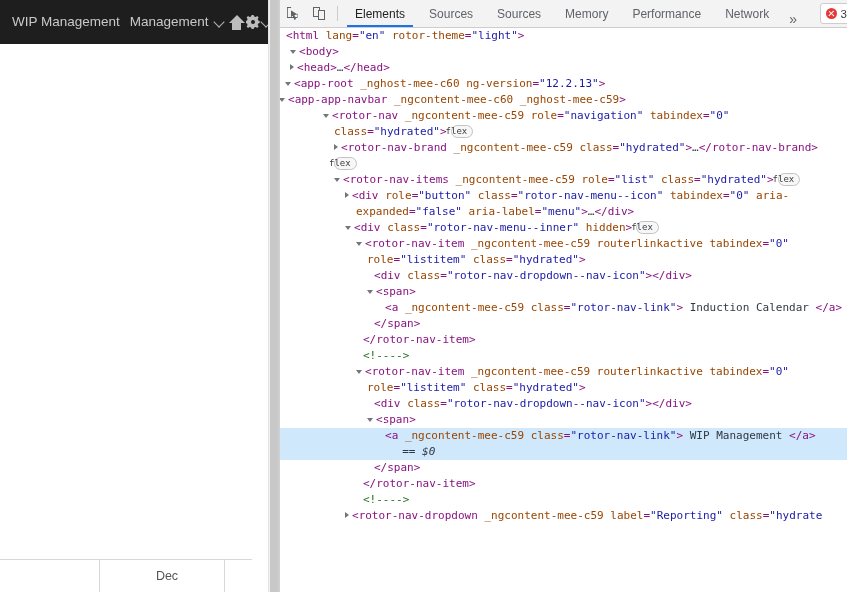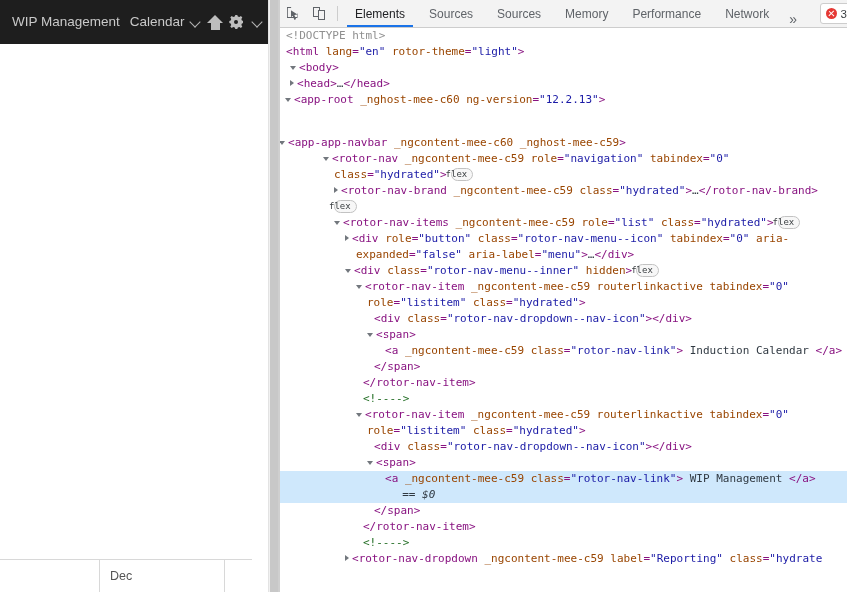--- a/index.html
+++ b/index.html
@@ -57,21 +57,21 @@
     content:""; position:absolute; left:1px; top:1px; width:14px; height:14px;
     background:#bdbdbd;
     clip-path: polygon(43% 0,57% 0,61% 11%,72% 15%,83% 8%,93% 18%,86% 29%,90% 40%,100% 43%,100% 57%,90% 61%,86% 72%,93% 83%,83% 93%,72% 86%,61% 90%,57% 100%,43% 100%,39% 90%,28% 86%,17% 93%,7% 83%,14% 72%,10% 61%,0 57%,0 43%,10% 39%,14% 28%,7% 17%,17% 7%,28% 14%,39% 10%);
   }
   .ico-gear::after{
     content:""; position:absolute; left:6px; top:6px; width:4px; height:4px;
     border-radius:50%; background:#1e1e1e;
   }
 
   
-  #page-body { position:absolute; left:0; top:44px; width:226px; bottom:0; background:#fff; }
+  #page-body { position:absolute; left:0; top:44px; width:226px; bottom:0; background:#fff;text-align:center; }
   #bottom-table {
     position:absolute; left:0; bottom:0; width:252px; border-top:1px solid #d8d8d8;
     display:flex;
   }
   .tbl-cell {
     height:32px; line-height:32px; box-sizing:border-box;
     font-size:12.5px; color:#555; padding-left:10px;
     border-right:1px solid #d8d8d8; overflow:hidden; white-space:nowrap;
   }
   .tbl-cell.c1 { width:100px; border-right:1px solid #d8d8d8; }
@@ -199,21 +199,21 @@
 <body>
 
 <div id="root">
 
   <div id="page-pane">
 
     <div id="navbar">
       <span class="nav-link">WIP Management</span>
 
       <span class="nav-dd">
-        <span class="nav-link" style="padding:0">Calendar</span>
+        <span class="nav-link" style="padding:0">Management</span>
         <span class="chev"></span>
       </span>
 
       <span class="nav-icon-btn">
         <span class="ico-home"></span>
       </span>
       <span class="nav-icon-btn">
         <span class="ico-gear"></span>
       </span>
       <span class="nav-icon-btn">
@@ -257,26 +257,25 @@
         <div class="dt-more">»</div>
       </div>
 
       <div id="dt-errors">
         <span class="err-dot"></span>
         <span class="err-count">3</span>
       </div>
     </div>
 
     <div id="dom-tree">
-        <div class="node" style="padding-left: 10px; text-indent: -11px;"><span class="tw blank" style="display: inline-block; width: 7px; border: 0px;"></span><span><span class="doct">&lt;!DOCTYPE html&gt;</span></span></div>
         <div class="node" style="padding-left: 10px; text-indent: -11px;"><span class="tw blank" style="display: inline-block; width: 7px; border: 0px;"></span><span><span class="punc">&lt;</span><span class="tag">html</span> <span class="attr">lang</span><span class="punc">=</span><span class="val">"en"</span> <span class="attr">rotor-theme</span><span class="punc">=</span><span class="val">"light"</span><span class="punc">&gt;</span></span></div>
         <div class="node" style="padding-left: 21px; text-indent: -11px;"><span class="tw open"></span><span><span class="punc">&lt;</span><span class="tag">body</span><span class="punc">&gt;</span></span></div>
         <div class="node" style="padding-left: 21px; text-indent: -11px;"><span class="tw"></span><span><span class="punc">&lt;</span><span class="tag">head</span><span class="punc">&gt;</span><span class="txt">…</span><span class="punc">&lt;/</span><span class="tag">head</span><span class="punc">&gt;</span></span></div>
         <div class="node" style="padding-left: 16px; text-indent: -11px;"><span class="tw open"></span><span><span class="punc">&lt;</span><span class="tag">app-root</span> <span class="attr">_nghost-mee-c60</span> <span class="attr">ng-version</span><span class="punc">=</span><span class="val">"12.2.13"</span><span class="punc">&gt;</span></span></div>
-        <div class="node" style="text-indent: -11px; margin-top: 27px;"><span class="tw open"></span><span><span class="punc">&lt;</span><span class="tag">app-app-navbar</span> <span class="attr">_ngcontent-mee-c60</span> <span class="attr">_nghost-mee-c59</span><span class="punc">&gt;</span></span></div>
+        <div class="node" style="text-indent: -11px;"><span class="tw open"></span><span><span class="punc">&lt;</span><span class="tag">app-app-navbar</span> <span class="attr">_ngcontent-mee-c60</span> <span class="attr">_nghost-mee-c59</span><span class="punc">&gt;</span></span></div>
         <div class="node" style="padding-left: 54px; text-indent: -11px;"><span class="tw open"></span><span><span class="punc">&lt;</span><span class="tag">rotor-nav</span> <span class="attr">_ngcontent-mee-c59</span> <span class="attr">role</span><span class="punc">=</span><span class="val">"navigation"</span> <span class="attr">tabindex</span><span class="punc">=</span><span class="val">"0"</span> <span class="attr">class</span><span class="punc">=</span><span class="val">"hydrated"</span><span class="punc">&gt;</span><span class="badge">flex</span></span></div>
         <div class="node" style="padding-left: 65px; text-indent: -11px;"><span class="tw"></span><span><span class="punc">&lt;</span><span class="tag">rotor-nav-brand</span> <span class="attr">_ngcontent-mee-c59</span> <span class="attr">class</span><span class="punc">=</span><span class="val">"hydrated"</span><span class="punc">&gt;</span><span class="txt">…</span><span class="punc">&lt;/</span><span class="tag">rotor-nav-brand</span><span class="punc">&gt;</span></span></div>
         <div class="node" style="padding-left: 65px; text-indent: -11px;"><span class="tw blank"></span><span><span class="badge" style="margin-left:0">flex</span></span></div>
         <div class="node" style="padding-left: 65px; text-indent: -11px;"><span class="tw open"></span><span><span class="punc">&lt;</span><span class="tag">rotor-nav-items</span> <span class="attr">_ngcontent-mee-c59</span> <span class="attr">role</span><span class="punc">=</span><span class="val">"list"</span> <span class="attr">class</span><span class="punc">=</span><span class="val">"hydrated"</span><span class="punc">&gt;</span><span class="badge">flex</span></span></div>
         <div class="node" style="padding-left: 76px; text-indent: -11px;"><span class="tw"></span><span><span class="punc">&lt;</span><span class="tag">div</span> <span class="attr">role</span><span class="punc">=</span><span class="val">"button"</span> <span class="attr">class</span><span class="punc">=</span><span class="val">"rotor-nav-menu--icon"</span> <span class="attr">tabindex</span><span class="punc">=</span><span class="val">"0"</span> <span class="attr">aria-expanded</span><span class="punc">=</span><span class="val">"false"</span> <span class="attr">aria-label</span><span class="punc">=</span><span class="val">"menu"</span><span class="punc">&gt;</span><span class="txt">…</span><span class="punc">&lt;/</span><span class="tag">div</span><span class="punc">&gt;</span></span></div>
         <div class="node" style="padding-left: 76px; text-indent: -11px;"><span class="tw open"></span><span><span class="punc">&lt;</span><span class="tag">div</span> <span class="attr">class</span><span class="punc">=</span><span class="val">"rotor-nav-menu--inner"</span> <span class="attr">hidden</span><span class="punc">&gt;</span><span class="badge">flex</span></span></div>
         <div class="node" style="padding-left: 87px; text-indent: -11px;"><span class="tw open"></span><span><span class="punc">&lt;</span><span class="tag">rotor-nav-item</span> <span class="attr">_ngcontent-mee-c59</span> <span class="attr">routerlinkactive</span> <span class="attr">tabindex</span><span class="punc">=</span><span class="val">"0"</span> <span class="attr">role</span><span class="punc">=</span><span class="val">"listitem"</span> <span class="attr">class</span><span class="punc">=</span><span class="val">"hydrated"</span><span class="punc">&gt;</span></span></div>
         <div class="node" style="padding-left: 98px; text-indent: -11px;"><span class="tw blank" style="display: inline-block; width: 7px; border: 0px;"></span><span><span class="punc">&lt;</span><span class="tag">div</span> <span class="attr">class</span><span class="punc">=</span><span class="val">"rotor-nav-dropdown--nav-icon"</span><span class="punc">&gt;&lt;/</span><span class="tag">div</span><span class="punc">&gt;</span></span></div>
         <div class="node" style="padding-left: 98px; text-indent: -11px;"><span class="tw open"></span><span><span class="punc">&lt;</span><span class="tag">span</span><span class="punc">&gt;</span></span></div>
         <div class="node" style="padding-left: 109px; text-indent: -11px;"><span class="tw blank" style="display: inline-block; width: 7px; border: 0px;"></span><span><span class="punc">&lt;</span><span class="tag">a</span> <span class="attr">_ngcontent-mee-c59</span> <span class="attr">class</span><span class="punc">=</span><span class="val">"rotor-nav-link"</span><span class="punc">&gt;</span><span class="txt"> Induction Calendar </span><span class="punc">&lt;/</span><span class="tag">a</span><span class="punc">&gt;</span></span></div>

